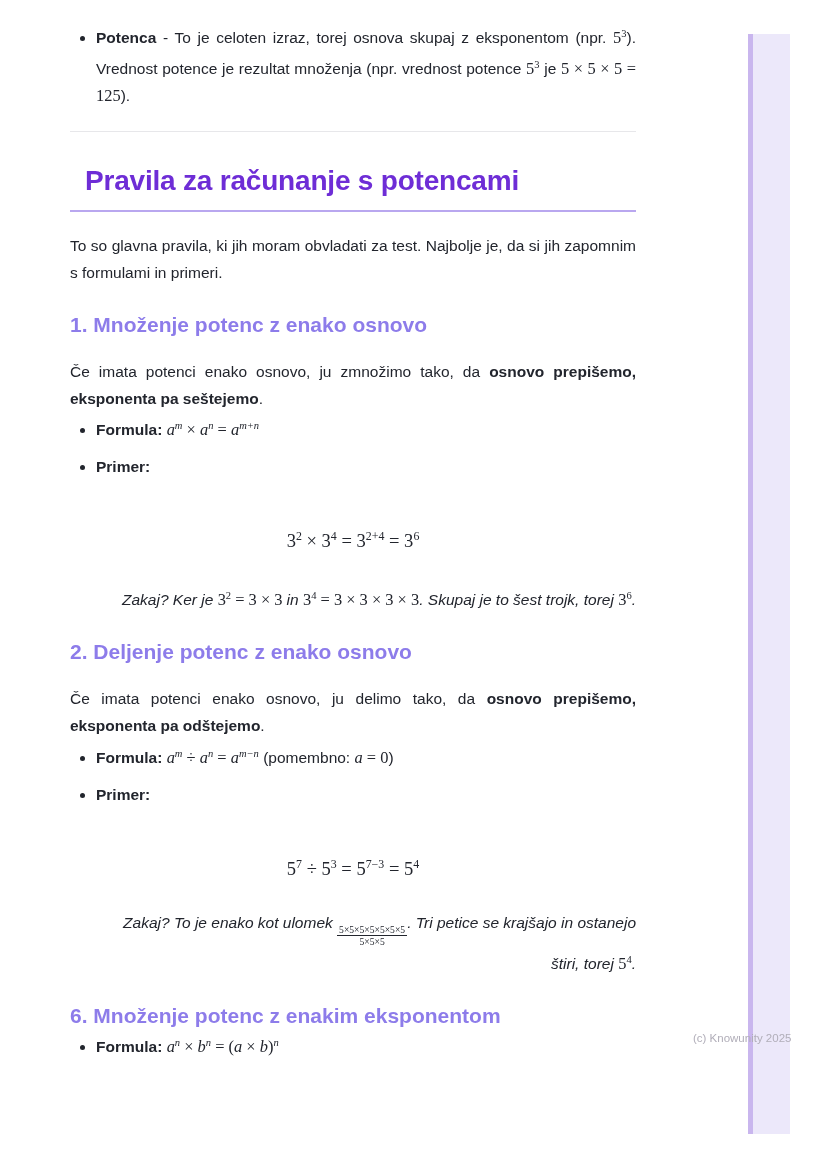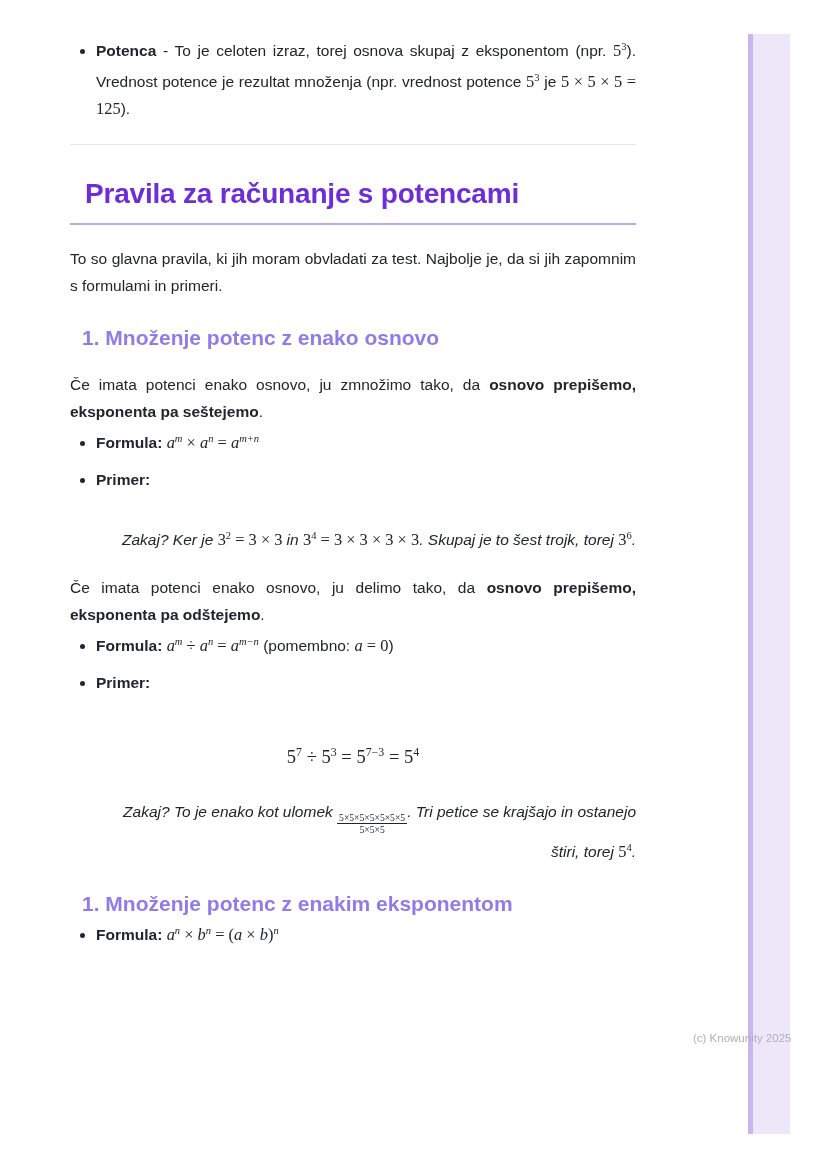--- a/index.html
+++ b/index.html
@@ -9,25 +9,25 @@
   *{box-sizing:border-box;}
   html,body{margin:0;padding:0;}
   body{
     width:828px;height:1171px;position:relative;background:#ffffff;overflow:hidden;
     font-family:"Liberation Sans",sans-serif;color:var(--body-text);
     font-size:15.5px;
   }
   .page{position:absolute;left:70px;top:0;width:566px;}
   ul.bullet-list{margin:0;padding-left:26px;list-style:disc outside;}
   ul.bullet-list li{line-height:27px;text-align:justify;margin:0 0 10px 0;}
-  ul.top-list{margin-top:33px;}
+  ul.top-list{margin-top:20px;}
   hr.divider{border:none;border-top:1px solid var(--divider);margin:22px 0 0;}
   h1{margin:33px 15px 0;font-size:28px;line-height:32px;font-weight:700;color:var(--h1);letter-spacing:-.2px;}
   hr.title-underline{border:none;border-top:2px solid var(--h1-underline);margin:13px 0 0;}
-  h2{margin:26px 12px 0;font-size:21px;line-height:26px;font-weight:700;color:var(--h2);}
+  h2{margin:26px 0 0;font-size:21px;line-height:26px;font-weight:700;color:var(--h2);}
   p.para{margin:20px 0 0;line-height:27px;text-align:justify;}
   ul.rule-list{}
   .equation{margin:44px 0 0;text-align:center;font-family:"Liberation Serif",serif;font-size:17.5px;line-height:24px;}
   p.zakaj{margin:30px 0 0 25px;line-height:26px;text-align:right;}
   
   .seg-t{font-style:normal;}
   .seg-b{font-weight:700;}
   .seg-i{font-style:italic;}
   .seg-m{font-family:"Liberation Serif",serif;font-style:normal;font-size:1.06em;}
   .seg-mi{font-family:"Liberation Serif",serif;font-style:italic;font-size:1.06em;}
@@ -64,42 +64,44 @@
     <h2>1. Množenje potenc z enako osnovo</h2>
     <p class="para"><span class="seg-t">Če imata potenci enako osnovo, ju zmnožimo tako, da </span><span class="seg-b">osnovo prepišemo, eksponenta pa seštejemo</span><span class="seg-t">.</span></p>
     <ul class="bullet-list rule-list">
       <li>
         <span><span class="seg-b">Formula: </span><span class="seg-mi">a</span><sup class="seg-smi">m</sup><span class="seg-m"> × </span><span class="seg-mi">a</span><sup class="seg-smi">n</sup><span class="seg-m"> = </span><span class="seg-mi">a</span><sup class="seg-smi">m+n</sup></span>
       </li>
       <li>
         <span><span class="seg-b">Primer:</span></span>
       </li>
     </ul>
+    <div class="equation"><span class="seg-m">3</span><sup class="seg-sm">2</sup><span class="seg-m"> × 3</span><sup class="seg-sm">4</sup><span class="seg-m"> = 3</span><sup class="seg-sm">2+4</sup><span class="seg-m"> = 3</span><sup class="seg-sm">6</sup></div>
     <p class="zakaj"><span class="seg-i">Zakaj? Ker je </span><span class="seg-m">3</span><sup class="seg-sm">2</sup><span class="seg-m"> = 3 × 3 </span><span class="seg-i">in </span><span class="seg-m">3</span><sup class="seg-sm">4</sup><span class="seg-m"> = 3 × 3 × 3 × 3</span><span class="seg-i">. Skupaj je to šest trojk, torej </span><span class="seg-m">3</span><sup class="seg-sm">6</sup><span class="seg-i">.</span></p>
   </section>
 
   <section>
+    <h2>2. Deljenje potenc z enako osnovo</h2>
     <p class="para"><span class="seg-t">Če imata potenci enako osnovo, ju delimo tako, da </span><span class="seg-b">osnovo prepišemo, eksponenta pa odštejemo</span><span class="seg-t">.</span></p>
     <ul class="bullet-list rule-list">
       <li>
         <span><span class="seg-b">Formula: </span><span class="seg-mi">a</span><sup class="seg-smi">m</sup><span class="seg-m"> ÷ </span><span class="seg-mi">a</span><sup class="seg-smi">n</sup><span class="seg-m"> = </span><span class="seg-mi">a</span><sup class="seg-smi">m−n</sup><span class="seg-t"> (pomembno: </span><span class="seg-mi">a</span><span class="seg-m"> = 0</span><span class="seg-t">)</span></span>
       </li>
       <li>
         <span><span class="seg-b">Primer:</span></span>
       </li>
     </ul>
     <div class="equation"><span class="seg-m">5</span><sup class="seg-sm">7</sup><span class="seg-m"> ÷ 5</span><sup class="seg-sm">3</sup><span class="seg-m"> = 5</span><sup class="seg-sm">7−3</sup><span class="seg-m"> = 5</span><sup class="seg-sm">4</sup></div>
     <p class="zakaj"><span class="seg-i">Zakaj? To je enako kot ulomek </span><span class="frac">
           <span class="num">5×5×5×5×5×5×5</span>
           <span class="den">5×5×5</span>
         </span><span class="seg-i">. Tri petice se krajšajo in ostanejo štiri, torej </span><span class="seg-m">5</span><sup class="seg-sm">4</sup><span class="seg-i">.</span></p>
   </section>
 
   <section>
-    <h2>1. Množenje potenc z enakim eksponentom</h2>
+    <h2>6. Množenje potenc z enakim eksponentom</h2>
     <ul class="bullet-list rule-list">
       <li>
         <span><span class="seg-b">Formula: </span><span class="seg-mi">a</span><sup class="seg-smi">n</sup><span class="seg-m"> × </span><span class="seg-mi">b</span><sup class="seg-smi">n</sup><span class="seg-m"> = (</span><span class="seg-mi">a</span><span class="seg-m"> × </span><span class="seg-mi">b</span><span class="seg-m">)</span><sup class="seg-smi">n</sup></span>
       </li>
 
     </ul>
   </section>
 
 </div>
 

